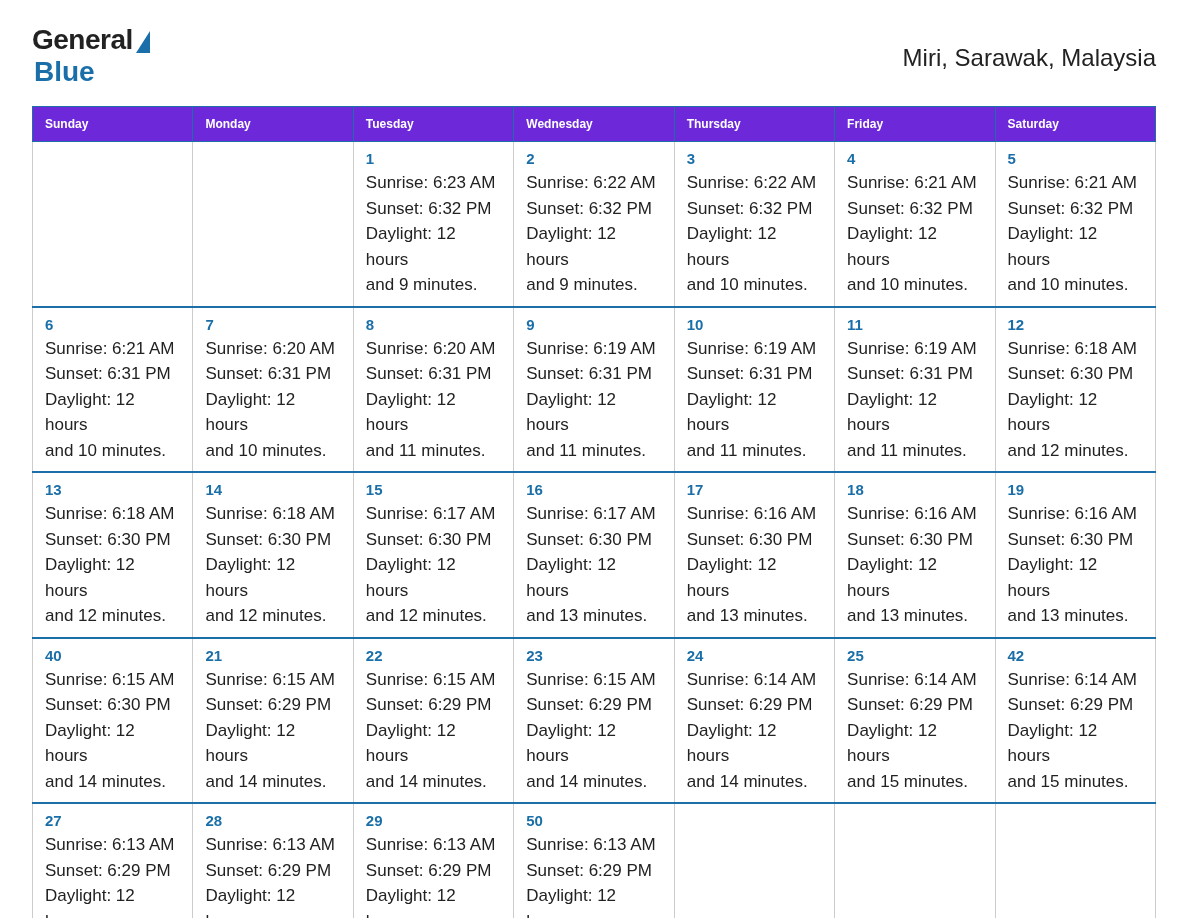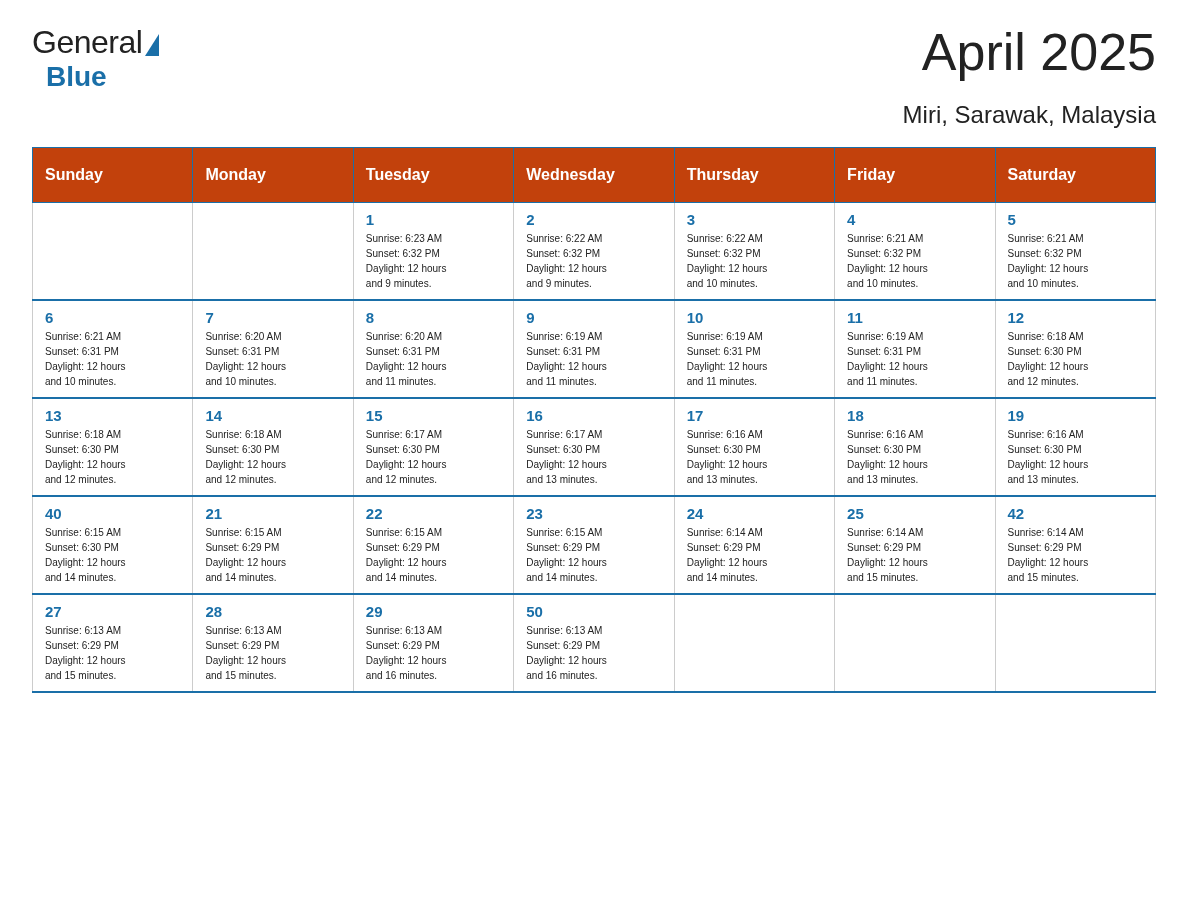--- a/index.html
+++ b/index.html
@@ -20,39 +20,39 @@
     .logo {
       display: flex;
       flex-direction: column;
       align-items: flex-start;
     }
     .logo-top {
       display: flex;
       align-items: center;
     }
     .logo-general {
-      font-size: 32px;
-      font-weight: normal;
+      font-size: 28px;
+      font-weight: bold;
       color: #222;
       letter-spacing: -0.5px;
     }
     .logo-triangle {
       width: 0;
       height: 0;
       border-left: 14px solid transparent;
       border-right: 0px solid transparent;
       border-bottom: 22px solid #1a6fa8;
       margin-left: 3px;
       margin-top: 4px;
     }
     .logo-blue {
       font-size: 28px;
       font-weight: bold;
       color: #1a6fa8;
-      margin-left: 14px;
+      margin-left: 2px;
     }
     .title-block {
       text-align: right;
     }
     .title-block h1 {
       font-size: 52px;
       font-weight: normal;
       color: #222;
       line-height: 1.1;
     }
@@ -60,46 +60,46 @@
       font-size: 24px;
       font-weight: normal;
       color: #222;
       margin-top: 20px;
     }
     .calendar {
       width: 100%;
       border-collapse: collapse;
     }
     .calendar thead tr th {
-      background: #c2410c;
+      background: #6d28d9;
       color: #fff;
-      font-size: 16px;
-      font-weight: bold;
-      padding: 18px 12px;
+      font-size: 12px;
+      font-weight: bold;
+      padding: 10px 12px;
       text-align: left;
       border: 1px solid #1a6fa8;
     }
     .calendar tbody tr td {
       vertical-align: top;
       padding: 8px 12px;
       border: 1px solid #ccc;
       width: 14.28%;
       min-height: 90px;
       font-size: 13px;
       color: #222;
     }
     .calendar tbody tr td .day-num {
       font-size: 15px;
       font-weight: bold;
       color: #1a6fa8;
       display: block;
       margin-bottom: 3px;
     }
     .calendar tbody tr td .day-info {
-      font-size: 10px;
+      font-size: 17px;
       color: #222;
       line-height: 1.5;
     }
     .calendar tbody tr td.empty {
       background: #fff;
     }
     .calendar tbody tr {
       border-bottom: 2px solid #1a6fa8;
     }
   </style>
@@ -108,21 +108,20 @@
 
 <div class="header-row">
   <div class="logo">
     <div class="logo-top">
       <span class="logo-general">General</span>
       <span class="logo-triangle"></span>
     </div>
     <span class="logo-blue">Blue</span>
   </div>
   <div class="title-block">
-    <h1>April 2025</h1>
     <h2>Miri, Sarawak, Malaysia</h2>
   </div>
 </div>
 
 <table class="calendar">
   <thead>
     <tr>
 
     <th>Sunday</th>
         <th>Monday</th>

